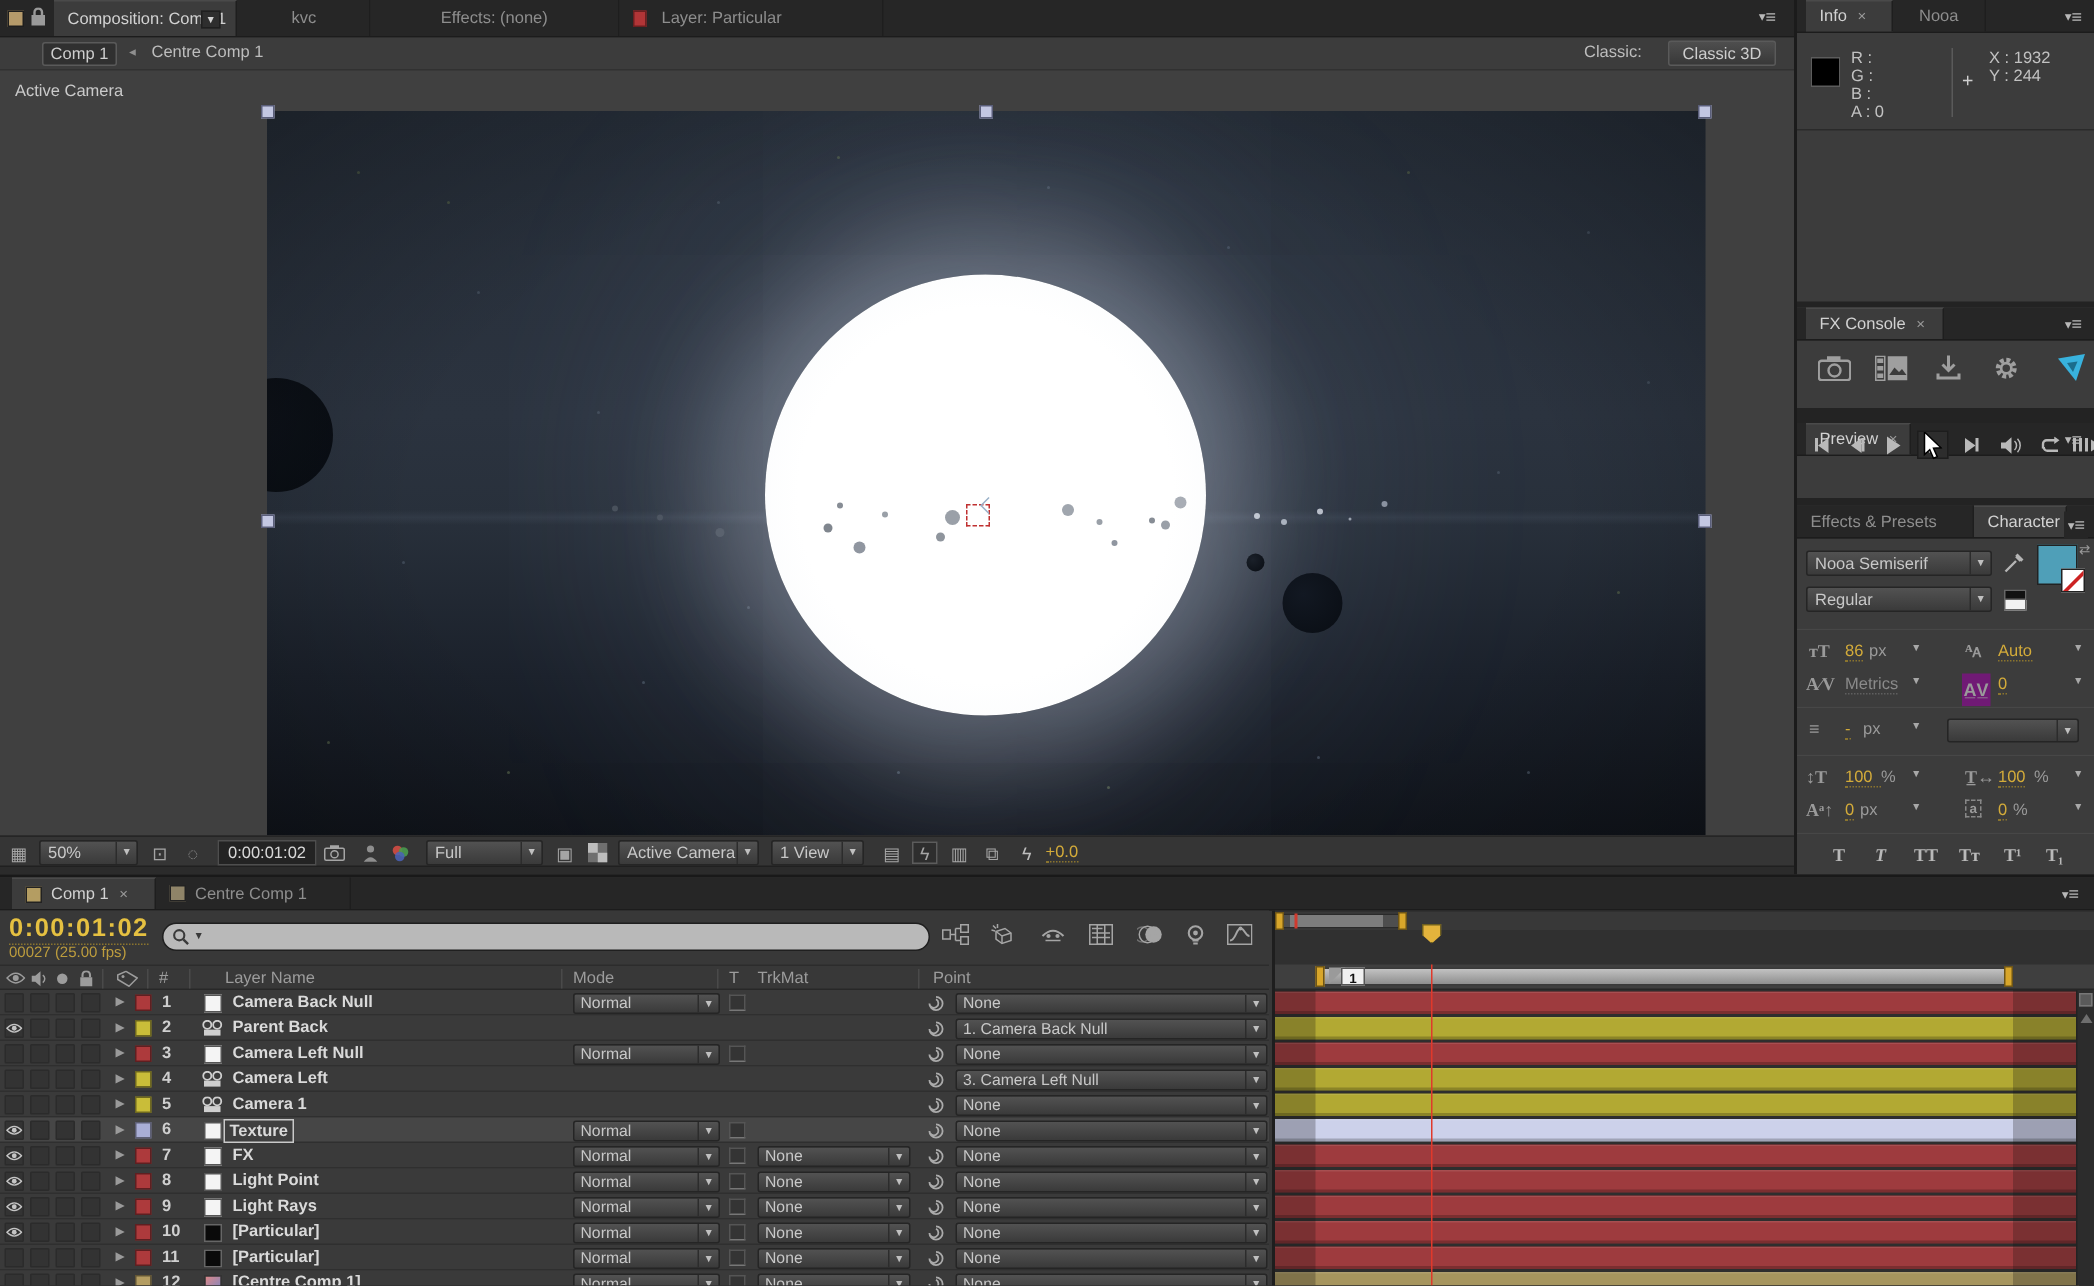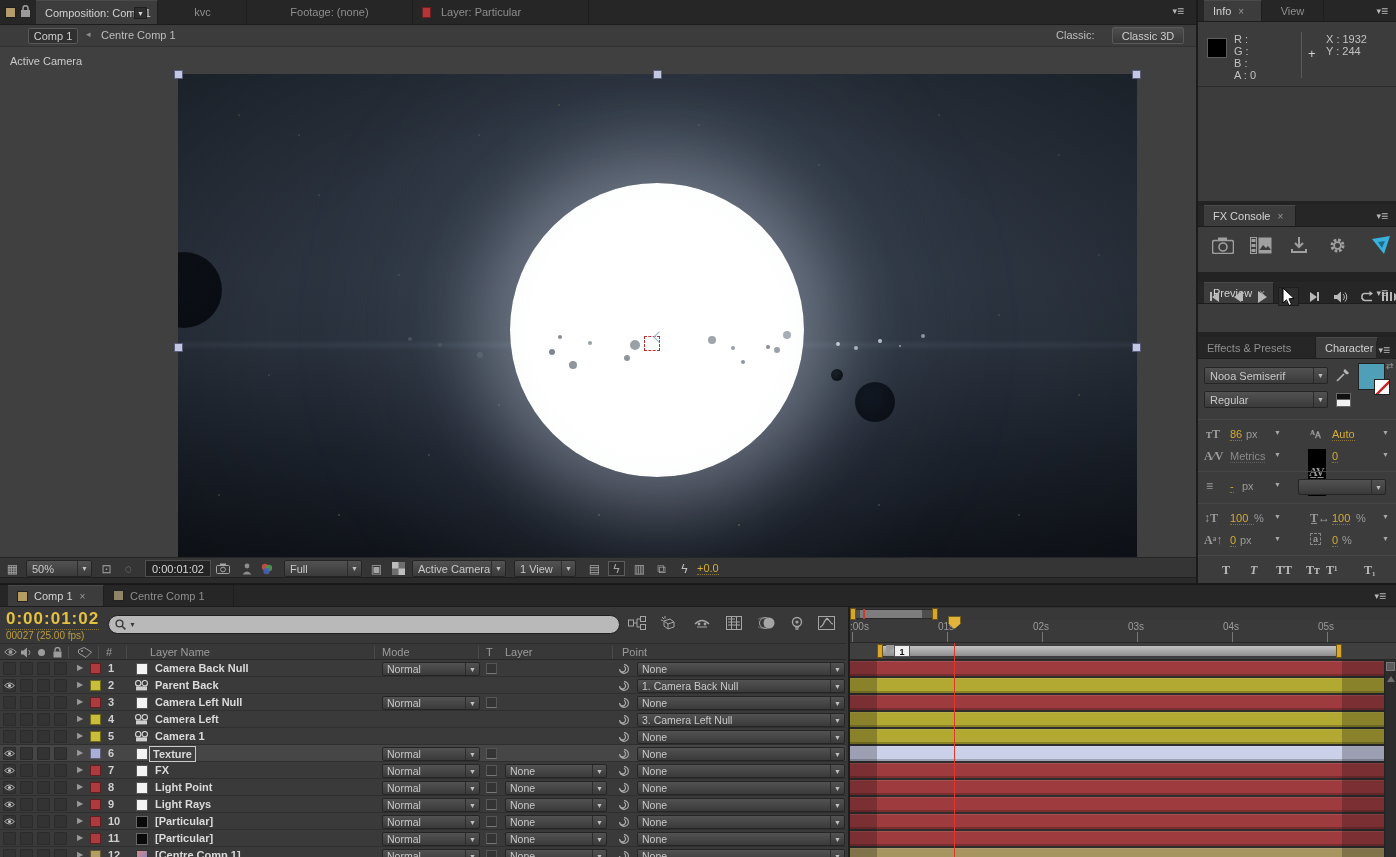--- a/index.html
+++ b/index.html
@@ -105,21 +105,21 @@
     </span>
     <div class="tab active" style="left:36px;width:122px">
       <span>Composition: Comp 1</span>
       <span class="abs" style="left:98px;top:6px;width:13px;height:12px;background:#2e2e2e;border:1px solid #1f1f1f;text-align:center;font-size:7px;line-height:12px">▼</span>
       <span class="x" style="margin-left:22px">×</span>
     </div>
     <div class="tab" style="left:159px;width:88px;background:#262626;justify-content:center">
       <span>kvc</span>
     </div>
     <div class="tab" style="left:247px;width:166px;background:#262626;justify-content:center">
-      <span>Footage: (none)</span>
+      <span>Effects: (none)</span>
     </div>
     <div class="tab" style="left:413px;width:176px;background:#262626">
       <span style="width:9px;height:11px;background:#b23537;border:1px solid #6c1f20;margin-right:10px"></span>
       <span>Layer: Particular</span>
     </div>
     <span class="pm" style="right:12px"><span>▾</span><span class="bars">≡</span></span>
   </div>
 
   <div id="crumbBar">
     <span class="btn" style="left:28px;top:3px;width:50px;height:16px;background:#303030;border:1px solid #5a5a5a">
@@ -262,21 +262,21 @@
 
   <div id="rightCol">
 
     <div class="panel" style="top:0;height:201px">
       <div class="ptabs">
         <div class="tab active" style="left:6px;width:58px">
             <span>Info</span>
             <span class="x">×</span>
           </div>
         <div class="tab" style="left:64px;width:62px;background:#262626;justify-content:center">
-            <span>View</span>
+            <span>Nooa</span>
           </div>
         <span class="pm" style="right:8px"><span>▾</span><span class="bars">≡</span></span>
       </div>
       <div class="swatch" style="left:9px;top:38px;width:20px;height:20px;background:#000"></div>
       <span class="abs" style="left:36px;top:33px">R :</span>
       <span class="abs" style="left:36px;top:45px">G :</span>
       <span class="abs" style="left:36px;top:57px">B :</span>
       <span class="abs" style="left:36px;top:69px">A : 0</span>
       <span class="abs" style="left:103px;top:32px;width:1px;height:46px;background:#5a5a5a"></span>
       <span class="abs" style="left:110px;top:46px;color:#cfcfcf;font-size:13px">+</span>
@@ -426,21 +426,21 @@
         <span class="abs" style="left:48px;top:1px;color:#9a9a9a">px</span>
         <span class="abs icn" style="left:76px;top:2px;font-size:7px">▼</span>
         <span class="cicon" style="left:112px;font-family:'Liberation Serif',serif">ᴬ<span style="font-size:9px">Ꭺ</span></span>
         <span class="abs vlab" style="left:134px;top:1px">Auto</span>
         <span class="abs icn" style="left:184px;top:2px;font-size:7px">▼</span>
       </div>
       <div class="charRow" style="top:112px">
         <span class="cicon" style="left:6px;font-family:'Liberation Serif',serif">A⁄V</span>
         <span class="abs glab" style="left:32px;top:1px">Metrics</span>
         <span class="abs icn" style="left:76px;top:2px;font-size:7px">▼</span>
-        <span class="cicon" style="left:110px;background:#000000;padding:16px 1px;font-family:Liberation Serif, serif">A̲V̲</span>
+        <span class="cicon" style="left:110px;background:#701a75;padding:4px 1px;font-family:Liberation Sans, sans-serif">A̲V̲</span>
         <span class="abs vlab" style="left:134px;top:1px">0</span>
         <span class="abs icn" style="left:184px;top:2px;font-size:7px">▼</span>
       </div>
       <div class="hr" style="top:134px"></div>
 
       <div class="charRow" style="top:142px">
         <span class="cicon" style="left:8px;letter-spacing:0">≡</span>
         <span class="abs vlab" style="left:32px;top:1px">-</span>
         <span class="abs" style="left:44px;top:1px;color:#9a9a9a">px</span>
         <span class="abs icn" style="left:76px;top:2px;font-size:7px">▼</span>
@@ -472,21 +472,21 @@
         <span class="abs vlab" style="left:134px;top:1px">0</span>
         <span class="abs" style="left:144px;top:1px;color:#9a9a9a">%</span>
         <span class="abs icn" style="left:184px;top:2px;font-size:7px">▼</span>
       </div>
       <div class="hr" style="top:218px"></div>
       <div id="tRow">
           <span class="tbtn" style="left:24px;top:226px;">T</span>
           <span class="tbtn" style="left:52px;top:226px;font-style:italic;">T</span>
           <span class="tbtn" style="left:78px;top:226px;">TT</span>
           <span class="tbtn" style="left:108px;top:226px;">Tᴛ</span>
-          <span class="tbtn" style="left:128px;top:226px;">T¹</span>
+          <span class="tbtn" style="left:138px;top:226px;">T¹</span>
           <span class="tbtn" style="left:166px;top:226px;">T₁</span>
         </div>
     </div>
   </div>
 
   <div id="timeline">
     <div class="tabbar" id="tlTabs">
       <div class="tab active" style="left:8px;width:96px">
         <span style="width:11px;height:11px;background:#b49d62;border:1px solid #222;margin-right:6px"></span>
         <span>Comp 1</span>
@@ -591,21 +591,21 @@
             </svg>
           </span>
         <span class="hsep" style="left:98px"></span>
         <span class="abs" style="left:106px;top:2px">#</span>
         <span class="hsep" style="left:126px"></span>
         <span class="abs" style="left:150px;top:2px">Layer Name</span>
         <span class="hsep" style="left:374px"></span>
         <span class="abs" style="left:382px;top:2px">Mode</span>
         <span class="hsep" style="left:478px"></span>
         <span class="abs" style="left:486px;top:2px">T</span>
-        <span class="abs" style="left:505px;top:2px">Layer</span>
+        <span class="abs" style="left:505px;top:2px">TrkMat</span>
         <span class="hsep" style="left:612px"></span>
         <span class="abs" style="left:622px;top:2px">Point</span>
       </div>
 
       <div id="tlRows">
           <div class="lrow" style="top:0px">
             <span class="avc" style="left:3px"></span>
             <span class="avc" style="left:20px"></span>
             <span class="avc" style="left:37px"></span>
             <span class="avc" style="left:54px"></span>
@@ -965,34 +965,20 @@
     </div>
 
     <div id="tlRight">
       <div id="tlNav">
         <div class="abs" style="left:0;top:1px;width:88px;height:10px;background:#4e4e4e;border:1px solid #2a2a2a"></div>
         <div class="abs" style="left:10px;top:2px;width:62px;height:8px;background:#7d7d7d"></div>
         <div class="abs" style="left:0;top:0;width:6px;height:12px;background:#d8a62a;border:1px solid #6e5516"></div>
         <div class="abs" style="left:82px;top:0;width:6px;height:12px;background:#d8a62a;border:1px solid #6e5516"></div>
         <div class="abs" style="left:13px;top:1px;width:2px;height:10px;background:#d03a2e"></div>
       </div>
-      <div id="tlRuler">
-          <span class="rlab" style="left:0px">:00s</span>
-    <span class="rtick" style="left:2px"></span>
-          <span class="rlab" style="left:88px">01s</span>
-    <span class="rtick" style="left:97px"></span>
-          <span class="rlab" style="left:183px">02s</span>
-    <span class="rtick" style="left:192px"></span>
-          <span class="rlab" style="left:278px">03s</span>
-    <span class="rtick" style="left:287px"></span>
-          <span class="rlab" style="left:373px">04s</span>
-    <span class="rtick" style="left:382px"></span>
-          <span class="rlab" style="left:468px">05s</span>
-    <span class="rtick" style="left:477px"></span>
-        </div>
       <div id="tlWork">
         <div class="abs" style="left:27px;top:2px;width:465px;height:12px;background:linear-gradient(#c2c2c2,#8e8e8e);border:1px solid #3a3a3a"></div>
         <div class="abs" style="left:27px;top:1px;width:6px;height:14px;background:#d8a62a;border:1px solid #6e5516"></div>
         <div class="abs" style="left:486px;top:1px;width:6px;height:14px;background:#d8a62a;border:1px solid #6e5516"></div>
         <div class="abs" style="left:36px;top:2px;width:0;height:0;border-top:11px solid #9a9a9a;border-right:11px solid transparent"></div>
         <div class="abs" style="left:44px;top:2px;width:16px;height:12px;background:#f0f0f0;border:1px solid #555;color:#111;font-size:9px;font-weight:bold;text-align:center;line-height:12px"><span>1</span></div>
       </div>
       <div id="tlBars">
           <div class="lbar" style="top:1px;background:#9e3b3e"></div>
           <div class="lbar" style="top:18px;background:#b2a933"></div>

